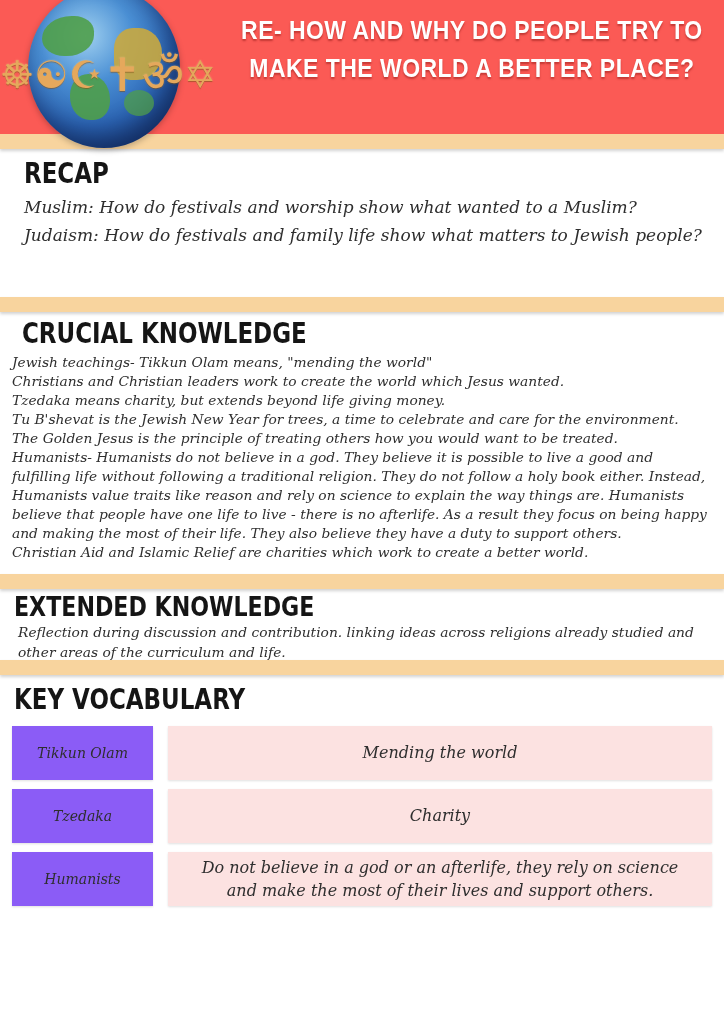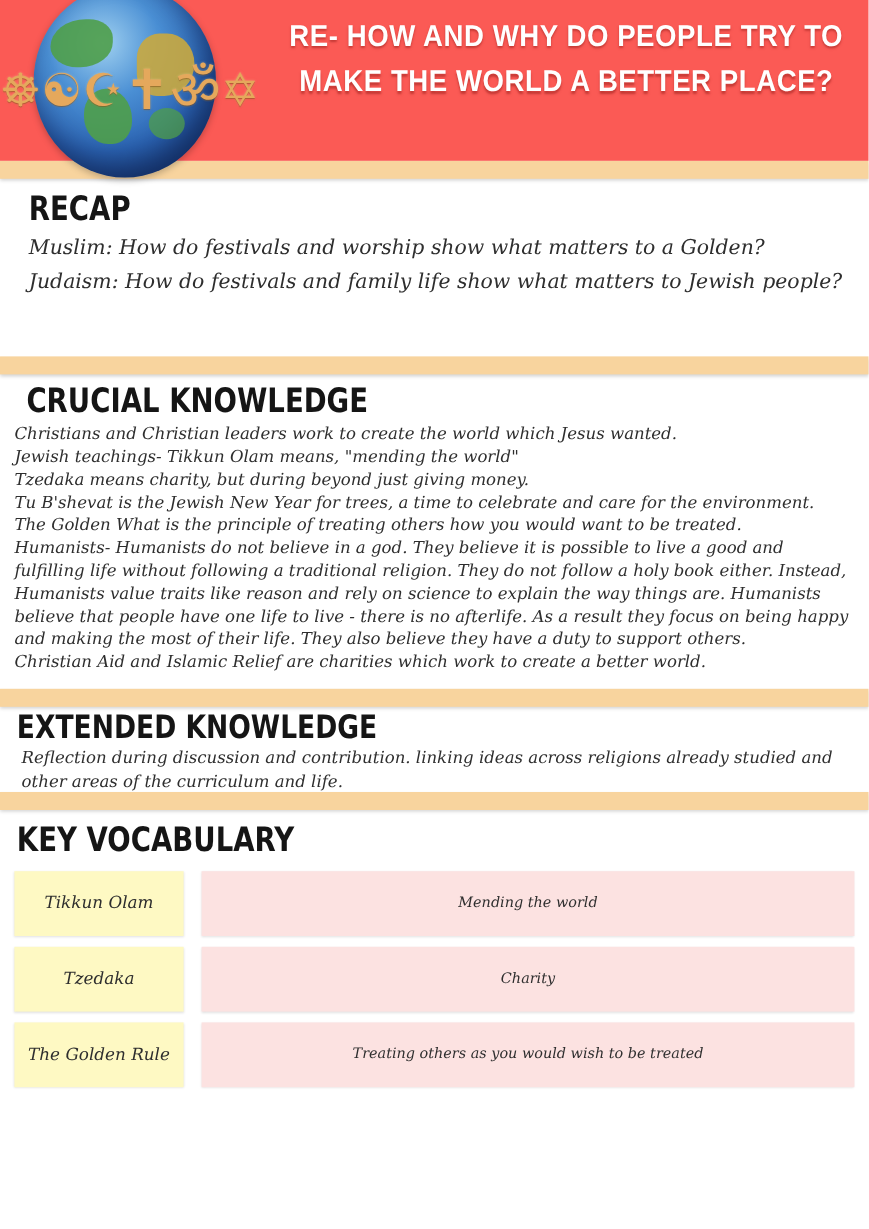--- a/index.html
+++ b/index.html
@@ -117,22 +117,22 @@
   .vocab-section .h-black { margin-left: 2px; margin-bottom: 10px; }
   .vocab-table { display: flex; flex-direction: column; gap: 9px; }
   .vocab-row { display: grid; grid-template-columns: 141px 1fr; column-gap: 15px; min-height: 54px; }
   .cell {
     display: flex;
     align-items: center;
     justify-content: center;
     text-align: center;
     box-shadow: 0 1px 2px rgba(0,0,0,0.12);
   }
-  .cell.term  { background: #fef9c3; font-size: 14px; padding: 4px 6px; }
-  .cell.def   { background: #fce2e1; font-size: 12px; padding: 4px 28px; line-height: 1.45; }
+  .cell.term  { background: #8b5cf6; font-size: 14px; padding: 4px 6px; }
+  .cell.def   { background: #fce2e1; font-size: 16px; padding: 4px 28px; line-height: 1.45; }
 </style>
 </head>
 <body>
 
 <div class="page">
 
   <div class="banner">
     <div class="globe">
       <div class="land l1"></div>
       <div class="land l2"></div>
@@ -150,33 +150,33 @@
     <div class="banner-title">
       <span class="t-line">RE- HOW AND WHY DO PEOPLE TRY TO</span>
       <span class="t-line">MAKE THE WORLD A BETTER PLACE?</span>
     </div>
   </div>
 
   <div class="strip"></div>
 
   <div class="recap-section">
     <div><span class="h-black">RECAP</span></div>
-    <div class="hand recap-line">Muslim: How do festivals and worship show what matters to a Golden?</div>
+    <div class="hand recap-line">Muslim: How do festivals and worship show what wanted to a Muslim?</div>
     <div class="hand recap-line">Judaism: How do festivals and family life show what matters to Jewish people?</div>
   </div>
 
   <div class="strip"></div>
 
   <div class="crucial-section">
     <div><span class="h-black">CRUCIAL KNOWLEDGE</span></div>
+    <p class="hand crucial-line">Jewish teachings- Tikkun Olam means, "mending the world"</p>
     <p class="hand crucial-line">Christians and Christian leaders work to create the world which Jesus wanted.</p>
-    <p class="hand crucial-line">Jewish teachings- Tikkun Olam means, "mending the world"</p>
-    <p class="hand crucial-line">Tzedaka means charity, but during beyond just giving money.</p>
+    <p class="hand crucial-line">Tzedaka means charity, but extends beyond life giving money.</p>
     <p class="hand crucial-line">Tu B'shevat is the Jewish New Year for trees, a time to celebrate and care for the environment.</p>
-    <p class="hand crucial-line">The Golden What is the principle of treating others how you would want to be treated.</p>
+    <p class="hand crucial-line">The Golden Jesus is the principle of treating others how you would want to be treated.</p>
     <p class="hand crucial-line">Humanists- Humanists do not believe in a god. They believe it is possible to live a good and fulfilling life without following a traditional religion. They do not follow a holy book either. Instead, Humanists value traits like reason and rely on science to explain the way things are. Humanists believe that people have one life to live - there is no afterlife. As a result they focus on being happy and making the most of their life. They also believe they have a duty to support others.</p>
     <p class="hand crucial-line">Christian Aid and Islamic Relief are charities which work to create a better world.</p>
   </div>
 
   <div class="strip"></div>
 
   <div class="extended-section">
     <div><span class="h-black">EXTENDED KNOWLEDGE</span></div>
     <p class="hand extended-text">Reflection during discussion and contribution. linking ideas across religions already studied and other areas of the curriculum and life.</p>
   </div>
@@ -188,19 +188,19 @@
     <div class="vocab-table">
       <div class="vocab-row">
         <div class="cell term hand">Tikkun Olam</div>
         <div class="cell def hand">Mending the world</div>
       </div>
       <div class="vocab-row">
         <div class="cell term hand">Tzedaka</div>
         <div class="cell def hand">Charity</div>
       </div>
       <div class="vocab-row">
-        <div class="cell term hand">The Golden Rule</div>
-        <div class="cell def hand">Treating others as you would wish to be treated</div>
+        <div class="cell term hand">Humanists</div>
+        <div class="cell def hand">Do not believe in a god or an afterlife, they rely on science and make the most of their lives and support others.</div>
       </div>
     </div>
   </div>
 
 </div>
 
 </body></html>

